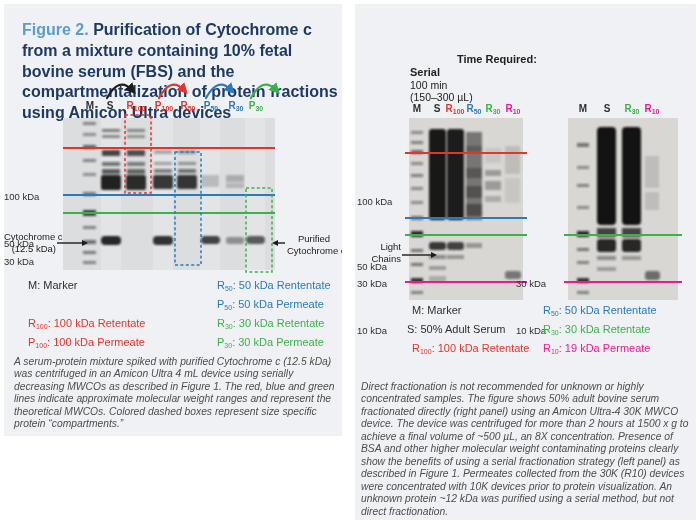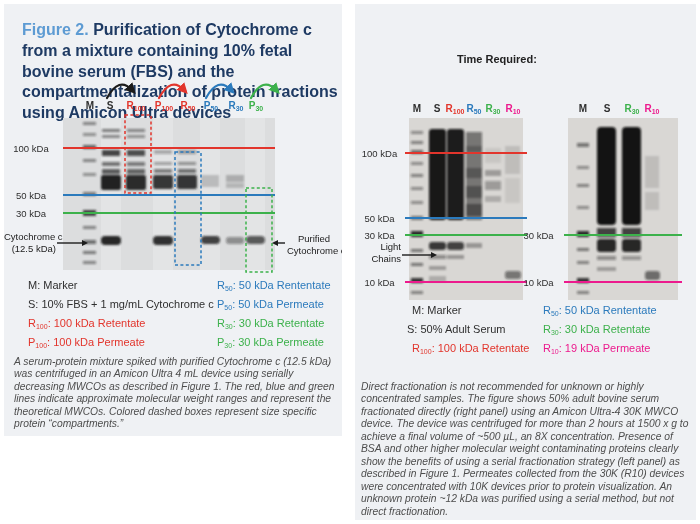--- a/index.html
+++ b/index.html
@@ -11,21 +11,21 @@
   .panel{position:absolute;background:#eff1f4;overflow:hidden;}
   #panel-fig2{left:4px;top:4px;width:338px;height:432px;}
   #panel-fig3{left:355px;top:4px;width:341px;height:516px;}
 
   .fig-title{position:absolute;font-size:16px;font-weight:bold;line-height:1.3;margin:8px;}
   .fig-label{color:#5d9bd3;}
   .fig-title .tl{color:#1e3a63;}
 
   .lane{position:absolute;transform:translateX(-50%);font-weight:bold;font-size:10px;white-space:nowrap;}
   .lane sub, .lgrow sub{font-size:7px;line-height:0;vertical-align:-2px;font-weight:inherit;}
-  .mk{position:absolute;font-size:9.5px;color:#2f2f2f;text-align:center;white-space:nowrap;}
+  .mk{position:absolute;font-size:9.5px;color:#2f2f2f;text-align:left;white-space:nowrap;margin-top:48px;}
   .ann{position:absolute;font-size:9.5px;font-weight:normal;color:#222;text-align:right;line-height:1.25;white-space:nowrap;}
   .ann-l{text-align:center;}
   .gel{position:absolute;}
   .lgrow{position:absolute;font-size:11px;white-space:nowrap;}
   .caption{position:absolute;font-size:10.3px;font-style:italic;color:#4d4d4d;line-height:1.21;margin:0;}
   .hdr{position:absolute;text-align:left;color:#222;}
   .hdr .b{font-weight:bold;font-size:11px;}
   .hdr div{font-size:10.5px;line-height:12.5px;}
 </style>
 </head>
@@ -154,36 +154,40 @@
   <svg class="gel" style="left:268px;top:235px;" width="13" height="8" viewBox="0 0 13 8">
     <line x1="13" y1="4" x2="5" y2="4" stroke="#1c1c1c" stroke-width="1.4"></line>
       <path d="M0,4 L6,1 L6,7 Z" fill="#1c1c1c"></path>
   </svg>
   <span class="ann ann-l" style="left:283px;top:229px;width:54px;">
     <span>Purified</span><br>
     <span>Cytochrome c</span>
   </span>
 
   <span class="lgrow" style="left: 24px; top: 275px; color: rgb(47, 47, 47);"><span>M</span><sub></sub><span>: Marker</span></span>
-  <span class="lgrow" style="left: 24px; top: 294px; color: rgb(47, 47, 47);"><span>S</span><sub></sub><span>: 10% FBS + 1 mg/mL Cytochrome c</span></span>
   <span class="lgrow" style="left: 24px; top: 313px; color: rgb(226, 53, 44);"><span>R</span><sub>100</sub><span>: 100 kDa Retentate</span></span>
   <span class="lgrow" style="left: 24px; top: 332px; color: rgb(226, 53, 44);"><span>P</span><sub>100</sub><span>: 100 kDa Permeate</span></span>
   <span class="lgrow" style="left: 213px; top: 275px; color: rgb(43, 122, 188);"><span>R</span><sub>50</sub><span>: 50 kDa Rententate</span></span>
   <span class="lgrow" style="left: 213px; top: 294px; color: rgb(43, 122, 188);"><span>P</span><sub>50</sub><span>: 50 kDa Permeate</span></span>
   <span class="lgrow" style="left: 213px; top: 313px; color: rgb(60, 177, 75);"><span>R</span><sub>30</sub><span>: 30 kDa Retentate</span></span>
   <span class="lgrow" style="left: 213px; top: 332px; color: rgb(60, 177, 75);"><span>P</span><sub>30</sub><span>: 30 kDa Permeate</span></span>
 
   <p class="caption" style="left:10px;top:352px;width:322px;">A serum-protein mixture spiked with purified Cytochrome c (12.5 kDa) was centrifuged in an Amicon Ultra 4 mL device using serially decreasing MWCOs as described in Figure 1. The red, blue and green lines indicate approximate molecular weight ranges and represent the theoretical MWCOs. Colored dashed boxes represent size specific protein “compartments.”</p>
 </div>
 
 <div class="panel" id="panel-fig3">
 
 
   <div class="hdr" style="left:102px;top:49px;width:140px;">
     <div class="b">Time Required:</div>
+  </div>
+  <div class="hdr" style="left:55px;top:62px;width:110px;">
+    <div class="b">Serial</div>
+    <div>100 min</div>
+    <div>(150–300 µL)</div>
   </div>
 
   <span class="lane" style="left: 62px; top: 99px; color: rgb(47, 47, 47);"><span>M</span><sub></sub></span>
   <span class="lane" style="left: 82px; top: 99px; color: rgb(47, 47, 47);"><span>S</span><sub></sub></span>
   <span class="lane" style="left: 100px; top: 99px; color: rgb(226, 53, 44);"><span>R</span><sub>100</sub></span>
   <span class="lane" style="left: 119px; top: 99px; color: rgb(43, 122, 188);"><span>R</span><sub>50</sub></span>
   <span class="lane" style="left: 138px; top: 99px; color: rgb(60, 177, 75);"><span>R</span><sub>30</sub></span>
   <span class="lane" style="left: 158px; top: 99px; color: rgb(236, 26, 141);"><span>R</span><sub>10</sub></span>
 
   <span class="lane" style="left: 228px; top: 99px; color: rgb(47, 47, 47);"><span>M</span><sub></sub></span>

